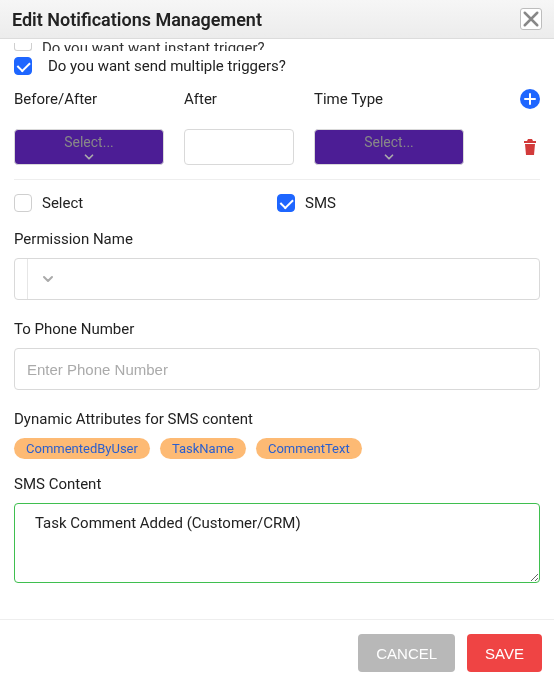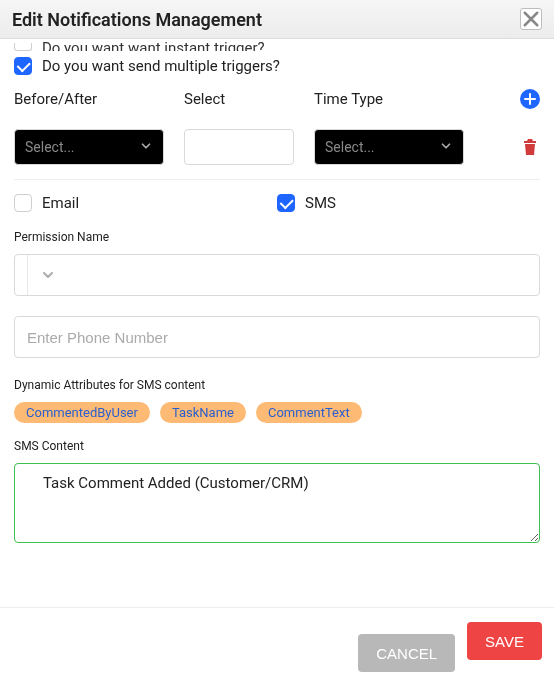--- a/index.html
+++ b/index.html
@@ -60,21 +60,21 @@
     padding-top: 4px;
     margin-bottom: 6px;
     height: 12px;
     overflow: hidden;
     display: flex; align-items: flex-end; gap: 10px;
   }
   .cut-line .faux-check {
     width: 18px; height: 8px; border: 1px solid #cfcfcf; border-top: none; border-radius: 0 0 3px 3px;
   }
   .check-row {
-    display: flex; align-items: center; gap: 10px;
+    display: flex; align-items: center; gap: 16px;
     margin: 6px 0 14px 0;
   }
   .chk {
     width: 18px; height: 18px; border-radius: 4px; border: 1px solid #cfcfcf; background: #fff;
     display: inline-flex; align-items: center; justify-content: center; cursor: pointer;
     flex-shrink: 0;
   }
   .chk.checked { background: #1e66ff; border-color: #1e66ff; color: #fff; }
   .chk.checked::after {
     content: ""; width: 6px; height: 10px; border: solid #fff; border-width: 0 2px 2px 0; transform: rotate(45deg) translateY(-1px);
@@ -104,38 +104,38 @@
   .triggers-row .col2 { width: 110px; }
   .triggers-row .col3 { width: 150px; }
   .del-btn {
     margin-left: auto;
     color: #d23b3b; cursor: pointer;
     width: 20px; height: 20px; display: flex; align-items: center; justify-content: center;
   }
   .del-btn svg { width: 16px; height: 18px; }
 
   .select {
-    height: 36px; border: 1px solid #d9d9d9; border-radius: 4px; background: #000000;
+    height: 36px; border: 1px solid #d9d9d9; border-radius: 4px; background: #4c1d95;
     display: flex; align-items: center; padding: 4px 10px; cursor: pointer; color: #888;
-    font-size: 14px; justify-content: space-between;
+    font-size: 14px; justify-content: space-between; flex-direction: column;
   }
   .select .caret { color: #aaa; }
   .select .caret svg { width: 14px; height: 14px; }
   .text-input {
     height: 36px; border: 1px solid #d9d9d9; border-radius: 4px; width: 100%;
     padding: 0 10px; font-size: 14px; color: #333; outline: none;
   }
   .text-input::placeholder { color: #aaa; }
 
   hr.divider { border: none; border-top: 1px solid #eee; margin: 6px 0 14px 0; }
 
   .channels { display: flex; align-items: center; margin-bottom: 18px; }
   .channels .grp { display: flex; align-items: center; gap: 10px; width: 50%; }
 
-  .field-label { font-size: 12px; color: #222; margin-bottom: 10px; }
+  .field-label { font-size: 15px; color: #222; margin-bottom: 10px; }
 
   .wide-select {
     height: 42px; border: 1px solid #d9d9d9; border-radius: 4px; background: #fff;
     display: flex; align-items: center; padding: 0 12px; cursor: pointer; font-size: 15px;
     color: #888; margin-bottom: 20px;
   }
   .wide-select .text { flex: 1; }
   .wide-select .dd {
     border-left: 1px solid #e6e6e6; padding-left: 12px; height: 100%;
     display: flex; align-items: center; color: #aaa;
@@ -149,36 +149,36 @@
   .full-input::placeholder { color: #aaa; }
 
   .chip-row { display: flex; gap: 10px; margin-bottom: 16px; flex-wrap: wrap; }
   .chip {
     background: #fdba74; color: #2b5fce; border-radius: 12px;
     padding: 3px 12px; font-size: 13px; cursor: pointer;
   }
 
   .textarea {
     width: 100%; min-height: 80px; border: 1px solid #3fbf4f; border-radius: 4px;
-    padding: 10px 28px; font-size: 15px; color: #222; resize: vertical; outline: none;
+    padding: 10px 20px; font-size: 15px; color: #222; resize: vertical; outline: none;
     font-family: inherit; margin-bottom: 6px;
   }
 
   .footer {
     display: flex; justify-content: flex-end; gap: 12px;
     padding: 14px 12px 10px 12px;
     border-top: 1px solid #eee;
     background: #fff;
   }
   .btn {
     min-width: 72px; height: 38px; border: none; border-radius: 4px;
     font-size: 15px; font-weight: 500; cursor: pointer; padding: 0 18px;
     display: inline-flex; align-items: center; justify-content: center;
   }
-  .btn-cancel { background: #b8b8b8; color: #fff; margin-top: 12px; }
+  .btn-cancel { background: #b8b8b8; color: #fff; }
   .btn-save { background: #ef4444; color: #fff; }
 </style>
 </head>
 <body>
 
 <div class="modal">
   <div class="modal-header">
     <div class="modal-title">Edit Notifications Management</div>
     <div class="close-btn">
       <svg viewBox="0 0 16 16">
@@ -194,21 +194,21 @@
       <span style="transform:translateY(6px);">Do you want want instant trigger?</span>
     </div>
 
     <div class="check-row">
       <span class="chk checked"></span>
       <span class="check-label">Do you want send multiple triggers?</span>
     </div>
 
     <div class="triggers-head">
       <div class="col-label col1">Before/After</div>
-      <div class="col-label col2">Select</div>
+      <div class="col-label col2">After</div>
       <div class="col-label col3">Time Type</div>
       <div class="add-circle">
         <svg viewBox="0 0 12 12">
             <path d="M6 1v10M1 6h10" stroke="#fff" stroke-width="2" stroke-linecap="round"></path>
           </svg>
       </div>
     </div>
 
     <div class="triggers-row">
       <div class="select col1">
@@ -229,37 +229,38 @@
             <path fill="currentColor" d="M6 1h4l1 2h3v2H2V3h3l1-2zM3 6h10l-1 11H4L3 6z"></path>
           </svg>
       </div>
     </div>
 
     <hr class="divider">
 
     <div class="channels">
       <div class="grp">
         <span class="chk"></span>
-        <span class="check-label">Email</span>
+        <span class="check-label">Select</span>
       </div>
       <div class="grp">
         <span class="chk checked"></span>
         <span class="check-label">SMS</span>
       </div>
     </div>
 
     <div class="field-label">Permission Name</div>
     <div class="wide-select">
       <span class="dd">
           <svg viewBox="0 0 16 16">
             <path d="M4 6l4 4 4-4" stroke="currentColor" stroke-width="2" fill="none" stroke-linecap="round" stroke-linejoin="round"></path>
           </svg>
         </span>
     </div>
 
+    <div class="field-label">To Phone Number</div>
     <input class="full-input" placeholder="Enter Phone Number" style="">
 
     <div class="field-label">Dynamic Attributes for SMS content</div>
     <div class="chip-row">
       <span class="chip">CommentedByUser</span>
       <span class="chip">TaskName</span>
       <span class="chip">CommentText</span>
     </div>
 
     <div class="field-label">SMS Content</div>

